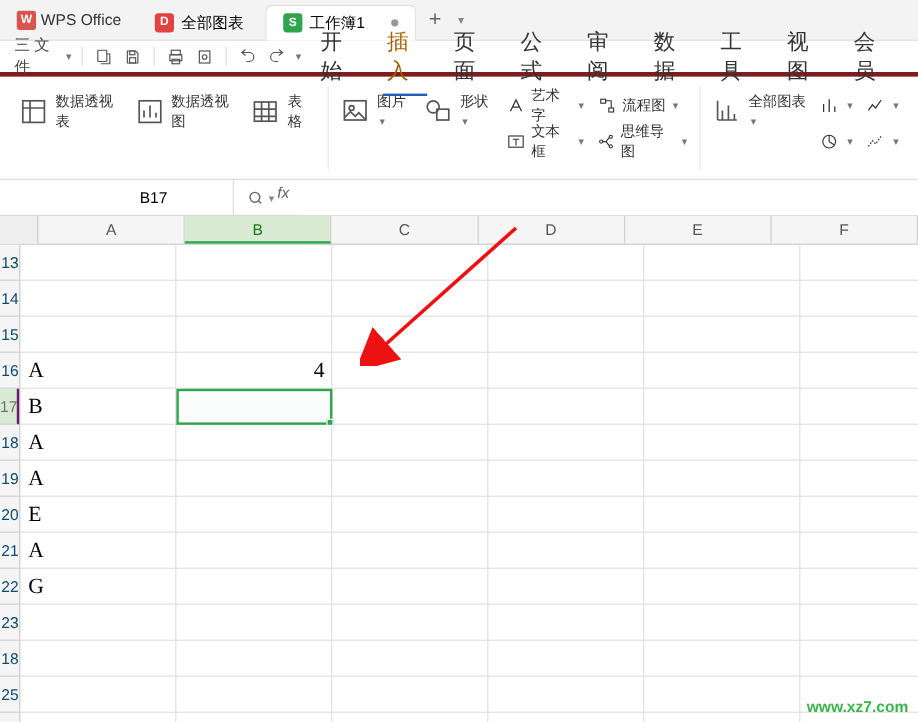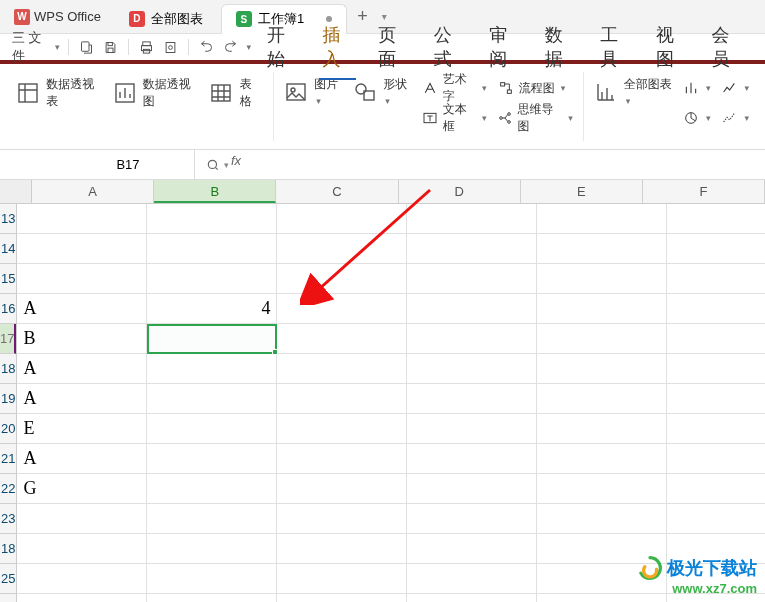--- a/index.html
+++ b/index.html
@@ -491,21 +491,14 @@
 <svg class="arrow-overlay" style="left:300px; top:185px; width:140px; height:120px;" viewBox="0 0 140 120">
   <defs>
       <marker id="ah" markerWidth="12" markerHeight="12" refX="2" refY="6" orient="auto">
         <path d="M0 0 L12 6 L0 12 z" fill="#e11"></path>
       </marker>
     </defs>
   <line x1="130" y1="5" x2="18" y2="105" stroke="#e11" stroke-width="3" marker-end="url(#ah)"></line>
 </svg>
 
 <div class="watermark">
-  <div class="wm-cn">
-    <svg class="wm-logo" viewBox="0 0 40 40">
-        <path d="M20 4 A16 16 0 1 1 6 28" fill="none" stroke="#3bb54a" stroke-width="5" stroke-linecap="round"></path>
-        <path d="M12 18 A10 10 0 1 0 30 22" fill="none" stroke="#f5a623" stroke-width="5" stroke-linecap="round"></path>
-      </svg>
-    <span>极光下载站</span>
-  </div>
   <div class="wm-url">www.xz7.com</div>
 </div>
 
 </body></html>

